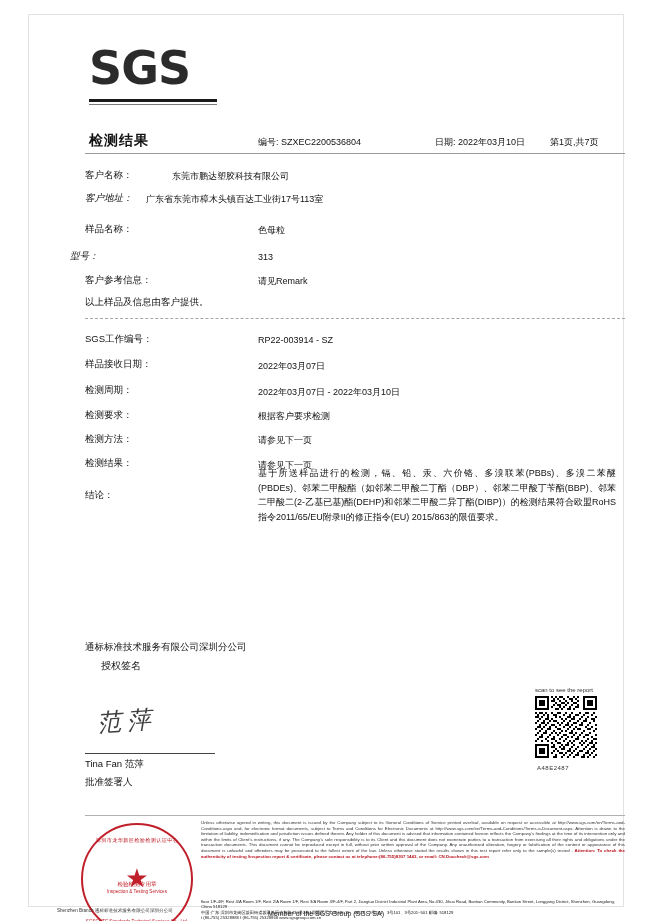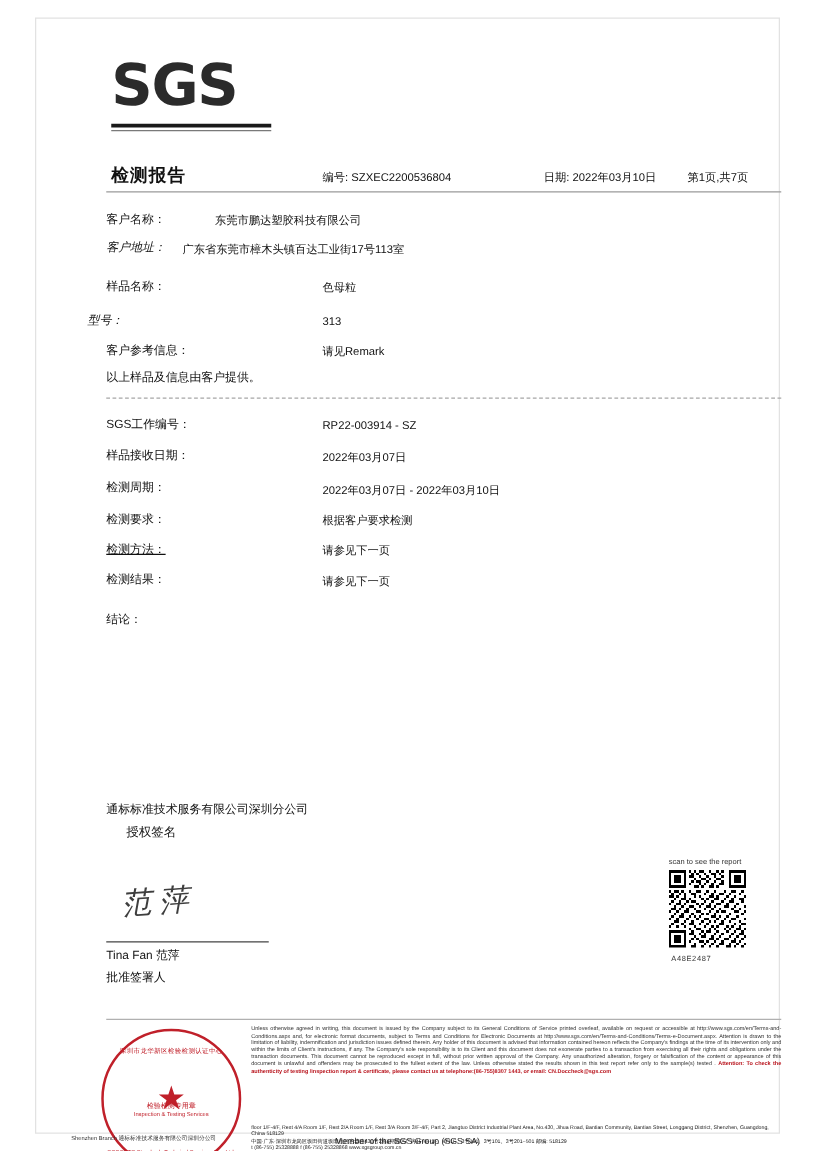--- a/index.html
+++ b/index.html
@@ -299,21 +299,21 @@
 </head>
 <body>
 
 <div class="page">
   <div class="sheet">
 
     <div class="logo">SGS</div>
     <div class="logo-rule"></div>
     <div class="logo-rule2"></div>
 
-    <div class="report-title">检测报告</div>
+    <div class="report-title">检测结果</div>
     <div class="hdr-no">
       <span>编号:</span>
       <span>SZXEC2200536804</span>
     </div>
     <div class="hdr-date">
       <span>日期:</span>
       <span>2022年03月10日</span>
     </div>
     <div class="hdr-page">第1页,共7页</div>
 
@@ -343,27 +343,28 @@
 
     <div class="fld-label" style="left:56px; top:343px;">样品接收日期：</div>
     <div class="fld-value" style="left:229px; top:345px;">2022年03月07日</div>
 
     <div class="fld-label" style="left:56px; top:369px;">检测周期：</div>
     <div class="fld-value" style="left:229px; top:371px;">2022年03月07日 - 2022年03月10日</div>
 
     <div class="fld-label" style="left:56px; top:394px;">检测要求：</div>
     <div class="fld-value" style="left:229px; top:395px;">根据客户要求检测</div>
 
-    <div class="fld-label" style="left:56px; top:418px;text-decoration:underline;">检测方法：</div>
+    <div class="fld-label" style="left:56px; top:418px;">检测方法：</div>
     <div class="fld-value" style="left:229px; top:419px;">请参见下一页</div>
 
     <div class="fld-label" style="left:56px; top:442px;">检测结果：</div>
     <div class="fld-value" style="left:229px; top:444px;">请参见下一页</div>
 
     <div class="fld-label" style="left:56px; top:474px;">结论：</div>
+    <div class="conc-text">基于所送样品进行的检测，镉、铅、汞、六价铬、多溴联苯(PBBs)、多溴二苯醚(PBDEs)、邻苯二甲酸酯（如邻苯二甲酸二丁酯（DBP）、邻苯二甲酸丁苄酯(BBP)、邻苯二甲酸二(2-乙基已基)酯(DEHP)和邻苯二甲酸二异丁酯(DIBP)）的检测结果符合欧盟RoHS指令2011/65/EU附录II的修正指令(EU) 2015/863的限值要求。</div>
 
     <div class="sig-company">通标标准技术服务有限公司深圳分公司</div>
     <div class="sig-auth">授权签名</div>
     <div class="sig-script">范萍</div>
     <div class="sig-line"></div>
     <div class="sig-name">Tina Fan 范萍</div>
     <div class="sig-role">批准签署人</div>
 
     <div class="qr-caption">scan to see the report</div>
     <div class="qr">

